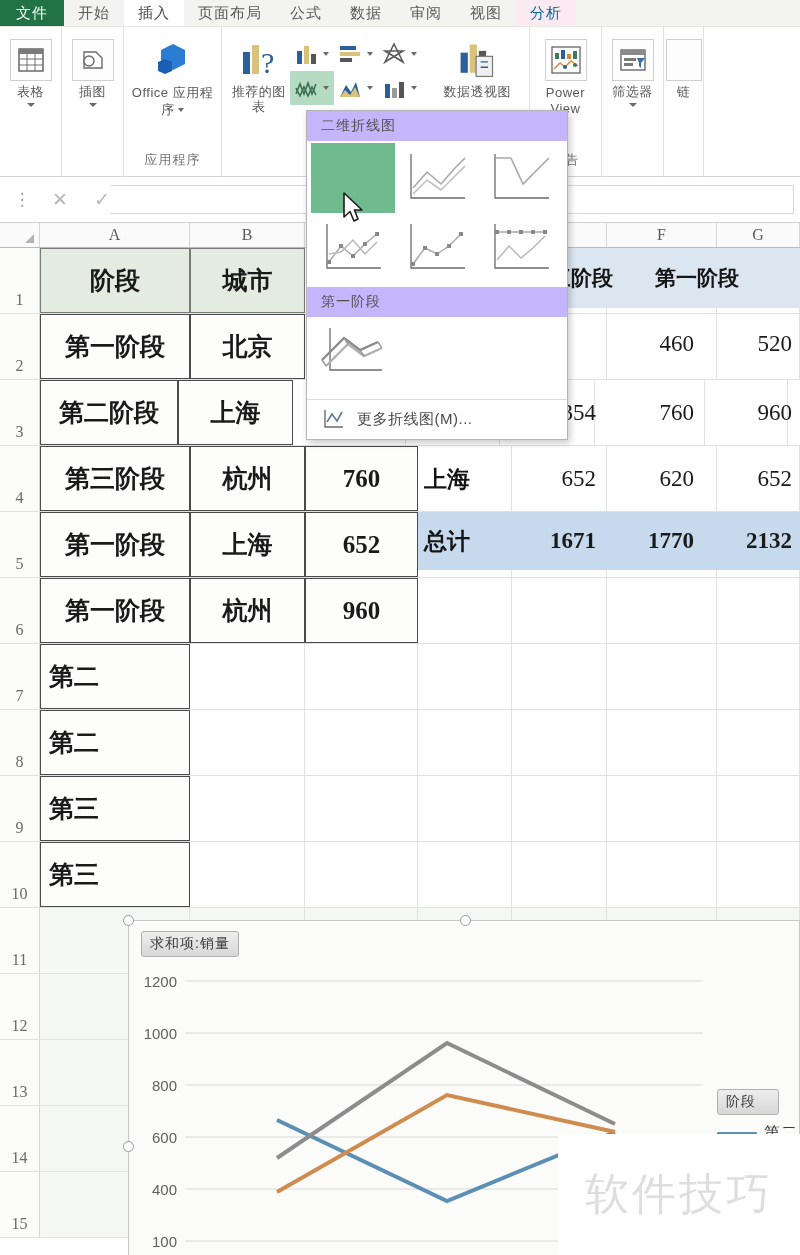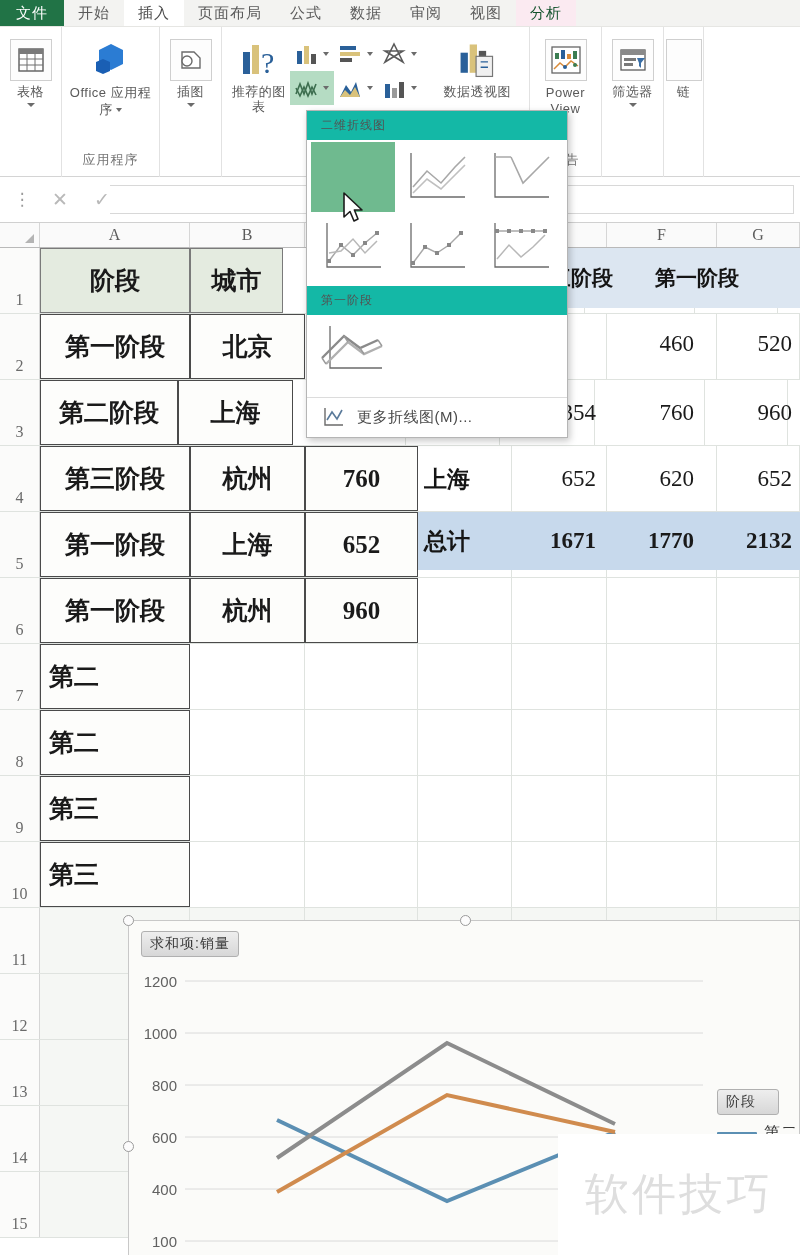--- a/index.html
+++ b/index.html
@@ -23,21 +23,21 @@
   .tab {
     display: flex; align-items: center; justify-content: center;
     padding: 0 14px;
     font-size: 15px;
     color: #5a5a5a;
     letter-spacing: 1px;
     white-space: nowrap;
   }
   .tab.file { background: #217346; color: #ffffff; font-weight: normal; padding: 0 16px; }
   .tab.active { background: #ffffff; color: #4a4a4a; }
-  .tab.contextual { background: #fbeaf1; color: #14532d; }
+  .tab.contextual { background: #fbeaf1; color: #0369a1; }
 
   
   #ribbon {
     height: 150px;
     background: #ffffff;
     position: relative;
     display: flex;
     align-items: flex-start;
     border-bottom: 1px solid #d4d4d4;
   }
@@ -105,22 +105,22 @@
   #line-chart-menu {
     position: absolute;
     left: 306px; top: 110px;
     width: 262px;
     background: #ffffff;
     border: 1px solid #b5b5b5;
     box-shadow: 2px 3px 7px rgba(0,0,0,0.22);
     z-index: 60;
   }
   .menu-header {
-    background: #14b8a6;
-    font-size: 12px; color: #525252;
+    background: #c4b5fd;
+    font-size: 14px; color: #525252;
     padding: 6px 10px 6px 14px;
     letter-spacing: 1px;
   }
   .menu-gallery { display: flex; flex-wrap: wrap; padding: 2px 3px 4px 4px; background: #fff; }
   .gal-item {
     width: 84px; height: 70px;
     display: flex; align-items: center; justify-content: center;
     position: relative;
   }
   .gal-item.sel { background: #6fba8f; }
@@ -339,46 +339,46 @@
           <line x1="1" y1="17" x2="25" y2="17" stroke="#6e6e6e"></line>
           <line x1="9" y1="6" x2="9" y2="23" stroke="#6e6e6e"></line>
           <line x1="17" y1="6" x2="17" y2="23" stroke="#6e6e6e"></line>
         </svg>
       </div>
       <div class="lbl">表格</div>
       <span class="caret-d"></span>
     </div>
   </div>
 
+  <div class="rgroup" style="width:62px">
+    <div class="bigbtn">
+      <div class="iconbox">
+        <svg width="26" height="24" viewBox="0 0 26 24">
+          <path d="M4 4 h12 l6 6 v10 h-18 z" fill="#fff" stroke="#6b6b6b" stroke-width="1.4"></path>
+          <circle cx="9" cy="13" r="5" fill="#fff" stroke="#6b6b6b" stroke-width="1.4"></circle>
+        </svg>
+      </div>
+      <div class="lbl">插图</div>
+      <span class="caret-d"></span>
+    </div>
+  </div>
+
   <div class="rgroup" style="width:98px">
     <div class="bigbtn" style="width:92px">
       <div class="iconbox noborder">
         <svg width="40" height="38" viewBox="0 0 40 38">
           <path d="M20 3 L32 9 L32 23 L20 29 L8 23 L8 9 Z" fill="#2b7cd3"></path>
           <path d="M12 18 L19 21 L19 30 L12 33 L5 30 L5 21 Z" fill="#1a5fb4"></path>
         </svg>
       </div>
       <div class="lbl" style="line-height:1.3">
         <span>Office 应用程序</span><span class="caret-sm"></span>
       </div>
     </div>
     <div class="rgroup-label">应用程序</div>
-  </div>
-
-  <div class="rgroup" style="width:62px">
-    <div class="bigbtn">
-      <div class="iconbox">
-        <svg width="26" height="24" viewBox="0 0 26 24">
-          <path d="M4 4 h12 l6 6 v10 h-18 z" fill="#fff" stroke="#6b6b6b" stroke-width="1.4"></path>
-          <circle cx="9" cy="13" r="5" fill="#fff" stroke="#6b6b6b" stroke-width="1.4"></circle>
-        </svg>
-      </div>
-      <div class="lbl">插图</div>
-      <span class="caret-d"></span>
-    </div>
   </div>
 
   <div class="rgroup" style="width:308px;flex-direction:row;align-items:flex-start;padding-left:6px">
     <div class="bigbtn" style="width:62px">
       <div class="iconbox noborder">
         <svg width="40" height="40" viewBox="0 0 40 40">
           <rect x="4" y="12" width="7" height="22" fill="#2a6099"></rect>
           <rect x="13" y="5" width="7" height="29" fill="#d9c27b"></rect>
           <text x="22" y="33" font-size="30" fill="#2a6099" font-family="Liberation Serif, serif">?</text>
         </svg>
@@ -593,21 +593,21 @@
     <div class="colcell" style="width:95px">E</div>
     <div class="colcell" style="width:110px">F</div>
     <div class="colcell" style="width:83px">G</div>
   </div>
 
   <div id="grid-area">
 
     <div class="row">
       <div class="rowhdr">1</div>
       <div class="cell hdr" style="width:150px">阶段</div>
-      <div class="cell hdr" style="width:93px">城市</div>
+      <div class="cell hdr" style="width:115px">城市</div>
       <div class="cell" style="width:113px"></div>
       <div class="cell" style="width:94px"></div>
       <div class="cell" style="width:95px"></div>
       <div class="cell" style="width:110px"></div>
       <div class="cell" style="width:83px"></div>
     </div>
 
     <div class="row">
       <div class="rowhdr">2</div>
       <div class="cell bordered" style="width:150px">第一阶段</div>

